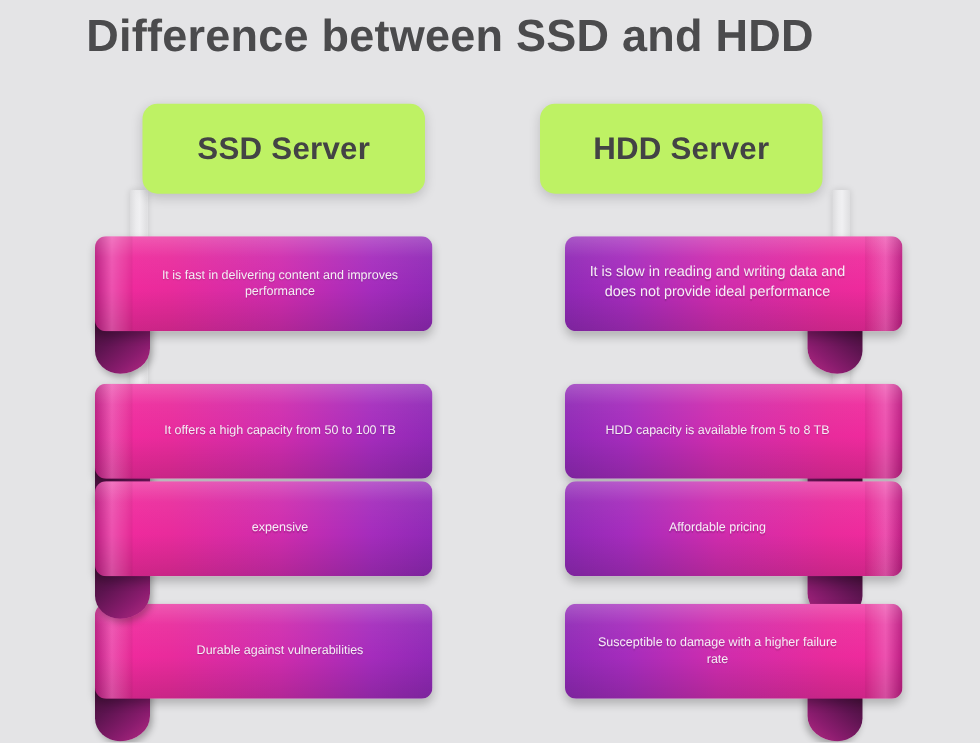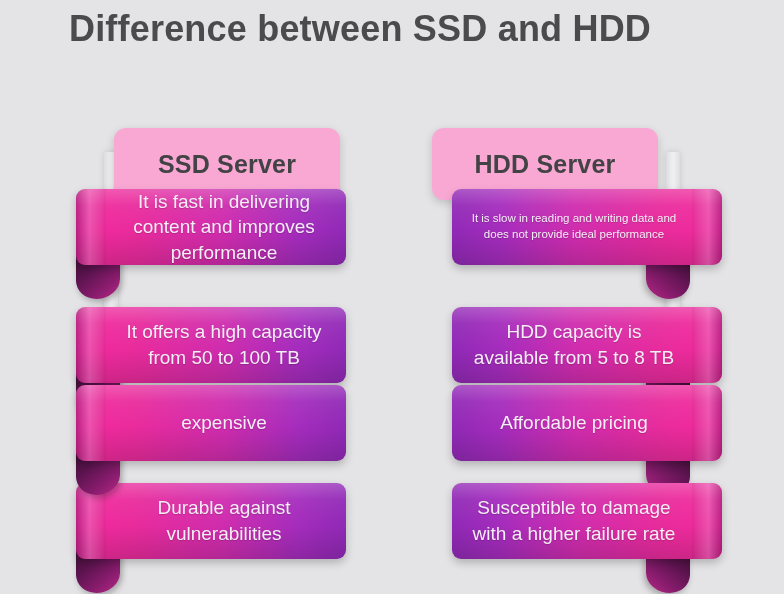--- a/index.html
+++ b/index.html
@@ -44,27 +44,26 @@
   }
   .spine.left  { left: 104px; }
   .spine.right { left: 666px; }
 
   
   .header-card {
     position: absolute;
     top: 83px;
     width: 226px;
     height: 72px;
-    background: #f9a8d4;
+    background: #bef264;
     border-radius: 12px;
     box-shadow: 0 3px 9px rgba(0,0,0,0.17);
     display: flex;
     align-items: center;
     justify-content: center;
-    margin-top: 45px;
   }
   .header-card.left  { left: 114px; }
   .header-card.right { left: 432px; }
   .header-card-label {
     font-size: 25px;
     font-weight: bold;
     color: #434345;
     letter-spacing: 0.2px;
   }
 
@@ -145,21 +144,21 @@
   }
   .row.right .ribbon-band::after {
     right: 0;
     background: linear-gradient(to left, rgba(0,0,0,0.16) 0%, rgba(255,255,255,0.20) 45%, rgba(0,0,0,0.05) 100%);
   }
 
   .ribbon-text {
     position: relative;
     z-index: 2;
     color: #f6eef6;
-    font-size: 19px;
+    font-size: 10px;
     line-height: 1.35;
     text-align: center;
     padding: 0 18px;
     text-shadow: 0 1px 1px rgba(0,0,0,0.18);
   }
   .row.left .ribbon-text  { margin-left: 26px; }
   .row.right .ribbon-text { margin-right: 26px; }
   .ribbon-text.small { font-size: 11.5px; }
 </style>
 </head>

